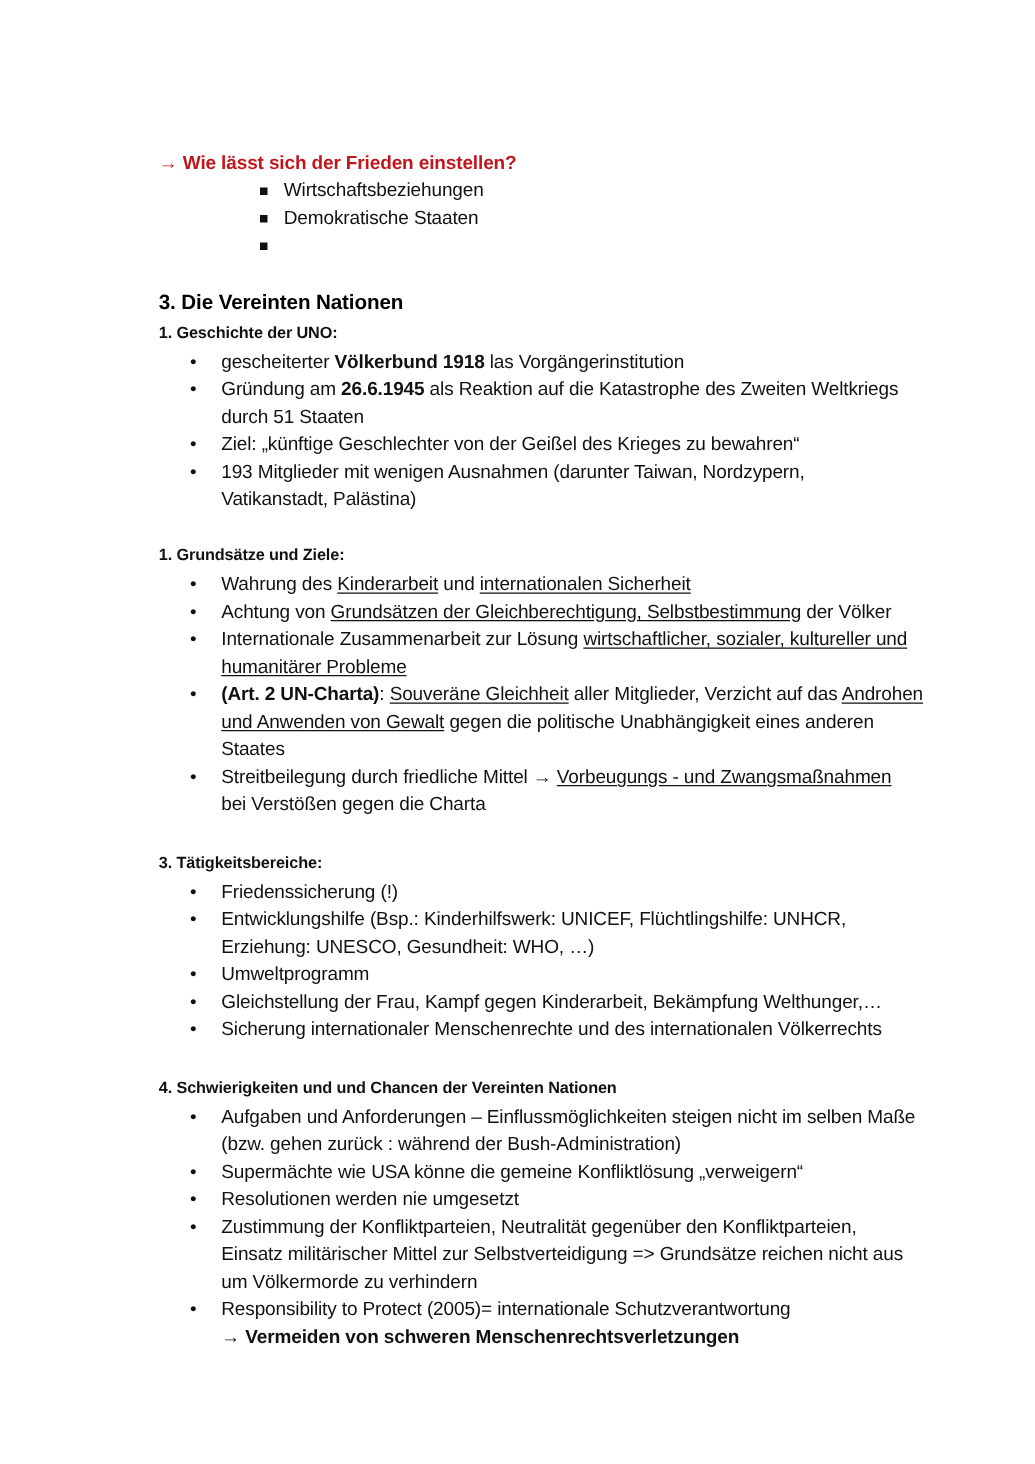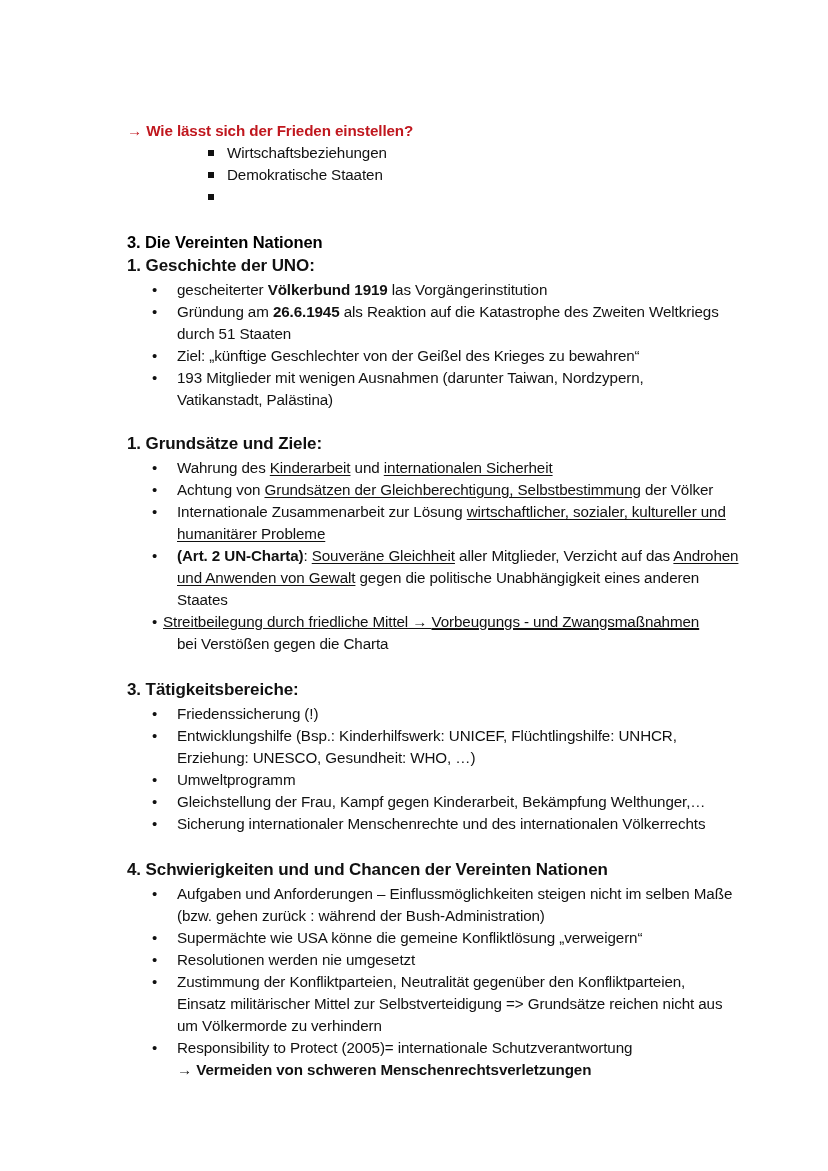--- a/index.html
+++ b/index.html
@@ -5,21 +5,21 @@
   html, body { margin: 0; padding: 0; background: #ffffff; }
   body {
     width: 828px; height: 1171px; position: relative; overflow: hidden;
     font-family: "Liberation Sans", "DejaVu Sans", sans-serif;
     color: #111111;
   }
   .page { position: absolute; left: 0; top: 0; width: 828px; height: 1171px; margin-left: 48px; }
   .line { position: absolute; white-space: nowrap; font-size: 15.2px; line-height: 22px; letter-spacing: -0.1px; }
   .red { color: #c0171e; font-weight: bold; }
   .green { color: #000000; font-weight: bold; font-size: 16.5px; }
-  .h { font-weight: bold; font-size: 17px; }
+  .h { font-weight: bold; font-size: 13px; }
   .sq { position: absolute; width: 6px; height: 6px; background: #111; }
   .dot { position: absolute; font-size: 15px; line-height: 22px; }
   u { text-decoration: underline; text-underline-offset: 2px; }
   b { font-weight: bold; }
 </style>
 </head>
 <body>
 
 <div class="page">
   <div class="line red" style="left:79px; top:120px;">→ Wie lässt sich der Frieden einstellen?</div>
@@ -28,21 +28,21 @@
   <div class="line" style="left:179px; top:142px;">Wirtschaftsbeziehungen</div>
   <div class="sq" style="left:160px; top:172px;"></div>
   <div class="line" style="left:179px; top:164px;">Demokratische Staaten</div>
   <div class="sq" style="left:160px; top:194px;"></div>
 
   <div class="line green" style="left:79px; top:231px;">3. Die Vereinten Nationen</div>
 
   <div id="sections">
       <div class="line h" style="left: 79px; top: 255px;">1. Geschichte der UNO:</div>
       <div class="dot" style="left: 104px; top: 278.5px;">•</div>
-      <div class="line" style="left: 129px; top: 278.5px;"><span>gescheiterter </span><b>Völkerbund 1919</b><span> las Vorgängerinstitution</span></div>
+      <div class="line" style="left: 129px; top: 278.5px;"><span>gescheiterter </span><b>Völkerbund 1918</b><span> las Vorgängerinstitution</span></div>
       <div class="dot" style="left: 104px; top: 300.6px;">•</div>
       <div class="line" style="left: 129px; top: 300.6px;"><span>Gründung am </span><b>26.6.1945</b><span> als Reaktion auf die Katastrophe des Zweiten Weltkriegs</span></div>
       <div class="line" style="left: 129px; top: 322.7px;"><span>durch 51 Staaten</span></div>
       <div class="dot" style="left: 104px; top: 344.8px;">•</div>
       <div class="line" style="left: 129px; top: 344.8px;"><span>Ziel: „künftige Geschlechter von der Geißel des Krieges zu bewahren“</span></div>
       <div class="dot" style="left: 104px; top: 366.9px;">•</div>
       <div class="line" style="left: 129px; top: 366.9px;"><span>193 Mitglieder mit wenigen Ausnahmen (darunter Taiwan, Nordzypern,</span></div>
       <div class="line" style="left: 129px; top: 389px;"><span>Vatikanstadt, Palästina)</span></div>
       <div class="line h" style="left: 79px; top: 433px;">1. Grundsätze und Ziele:</div>
       <div class="dot" style="left: 104px; top: 456.5px;">•</div>
@@ -50,21 +50,21 @@
       <div class="dot" style="left: 104px; top: 478.6px;">•</div>
       <div class="line" style="left: 129px; top: 478.6px;"><span>Achtung von </span><u>Grundsätzen der Gleichberechtigung, Selbstbestimmung</u><span> der Völker</span></div>
       <div class="dot" style="left: 104px; top: 500.7px;">•</div>
       <div class="line" style="left: 129px; top: 500.7px; text-align: center;"><span>Internationale Zusammenarbeit zur Lösung </span><u>wirtschaftlicher, sozialer, kultureller und </u></div>
       <div class="line" style="left: 129px; top: 522.8px;"><u>humanitärer Probleme</u></div>
       <div class="dot" style="left: 104px; top: 544.9px;">•</div>
       <div class="line" style="left: 129px; top: 544.9px;"><b>(Art. 2 UN-Charta)</b><span>: </span><u>Souveräne Gleichheit</u><span> aller Mitglieder, Verzicht auf das </span><u>Androhen</u></div>
       <div class="line" style="left: 129px; top: 567px;"><u>und Anwenden von Gewalt</u><span> gegen die politische Unabhängigkeit eines anderen</span></div>
       <div class="line" style="left: 129px; top: 589.1px;"><span>Staates</span></div>
       <div class="dot" style="left: 104px; top: 611.2px;">•</div>
-      <div class="line" style="left: 115px; top: 611.2px; text-decoration: underline;"><span>Streitbeilegung durch friedliche Mittel → </span><u>Vorbeugungs - und Zwangsmaßnahmen</u></div>
+      <div class="line" style="left: 129px; top: 611.2px;"><span>Streitbeilegung durch friedliche Mittel → </span><u>Vorbeugungs - und Zwangsmaßnahmen</u></div>
       <div class="line" style="left: 129px; top: 633.3px;"><span>bei Verstößen gegen die Charta</span></div>
       <div class="line h" style="left: 79px; top: 679px;">3. Tätigkeitsbereiche:</div>
       <div class="dot" style="left: 104px; top: 702.5px;">•</div>
       <div class="line" style="left: 129px; top: 702.5px;"><span>Friedenssicherung (!)</span></div>
       <div class="dot" style="left: 104px; top: 724.6px;">•</div>
       <div class="line" style="left: 129px; top: 724.6px;"><span>Entwicklungshilfe (Bsp.: Kinderhilfswerk: UNICEF, Flüchtlingshilfe: UNHCR,</span></div>
       <div class="line" style="left: 129px; top: 746.7px;"><span>Erziehung: UNESCO, Gesundheit: WHO, …)</span></div>
       <div class="dot" style="left: 104px; top: 768.8px;">•</div>
       <div class="line" style="left: 129px; top: 768.8px;"><span>Umweltprogramm</span></div>
       <div class="dot" style="left: 104px; top: 790.9px;">•</div>

